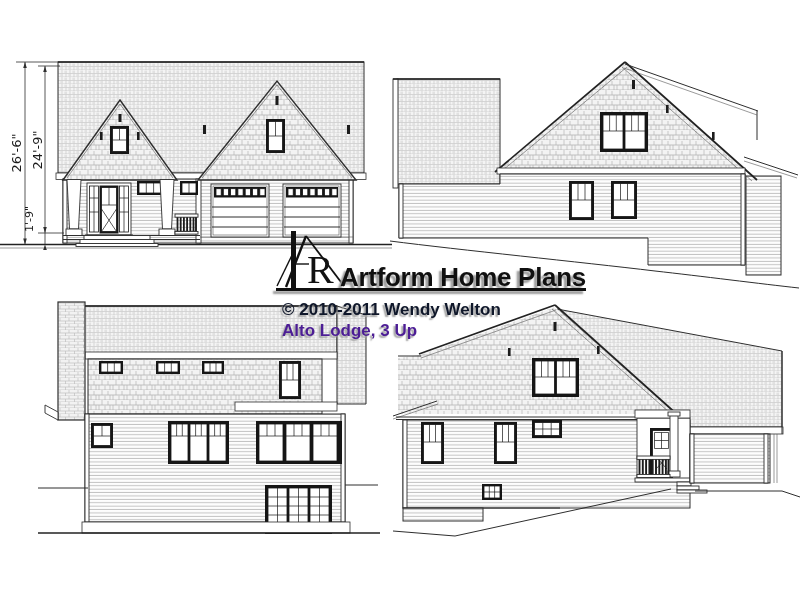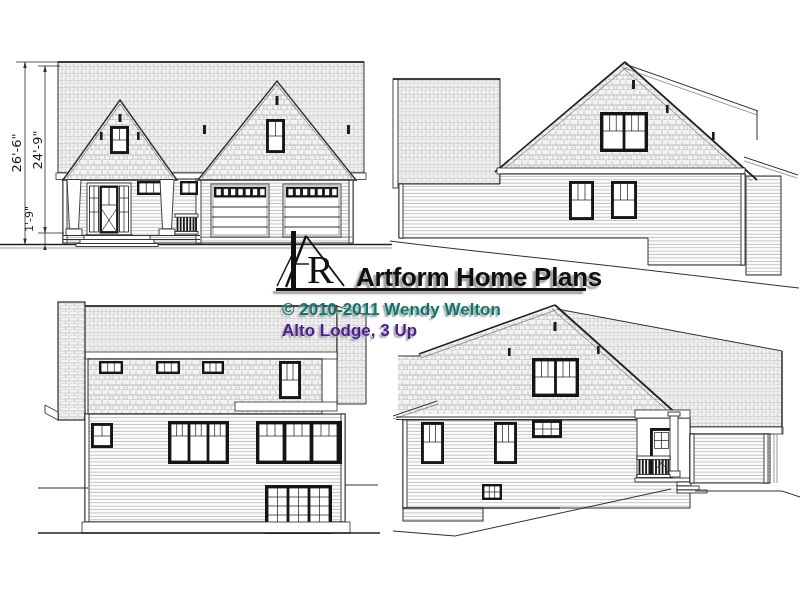--- a/index.html
+++ b/index.html
@@ -14,27 +14,27 @@
   .band{fill:#ffffff;stroke:#2e2e2e;stroke-width:0.8;}
   .wf  {fill:#161616;stroke:none;}
   .wg  {fill:#ffffff;stroke:#161616;stroke-width:0.8;}
   .mun {fill:none;stroke:#161616;stroke-width:0.7;}
   .drk {fill:#1c1c1c;stroke:none;}
   .dim {fill:none;stroke:#2e2e2e;stroke-width:0.8;}
   .dimarrow{fill:#2e2e2e;stroke:none;}
   .dimtxt{font:13px "DejaVu Sans",sans-serif;fill:#1a1a1a;}
   .dimtxt.small{font-size:11px;}
   
-  .wm-brand{position:absolute;left:356px;top:262px;font-size:26px;font-weight:bold;
+  .wm-brand{position:absolute;left:340px;top:262px;font-size:26px;font-weight:bold;
             letter-spacing:-0.3px;color:#101010;white-space:nowrap;
             text-shadow:-3px 3px 2px #9b9b9b;}
   .wm-underline{position:absolute;left:276px;top:288px;width:310px;height:3.2px;
             background:#101010;box-shadow:-3px 3px 2px #9b9b9b;}
   .wm-copy{position:absolute;left:282px;top:300px;font-size:17px;font-weight:bold;
-            color:#0f766e;white-space:nowrap;text-shadow:-2px 2px 1.5px #a5a5a5;}
+            color:#0f172a;white-space:nowrap;text-shadow:-2px 2px 1.5px #a5a5a5;}
   .wm-plan{position:absolute;left:282px;top:321px;font-size:17px;font-weight:bold;
             color:#4c1d95;white-space:nowrap;text-shadow:-2px 2px 1.5px #a5a5a5;}
   .wm-logo{position:absolute;left:276px;top:230px;}
   .logoR{font-family:"Liberation Serif",serif;font-size:40px;fill:#111;}
 </style>
 </head>
 <body>
 
 <div class="sheet">
 

